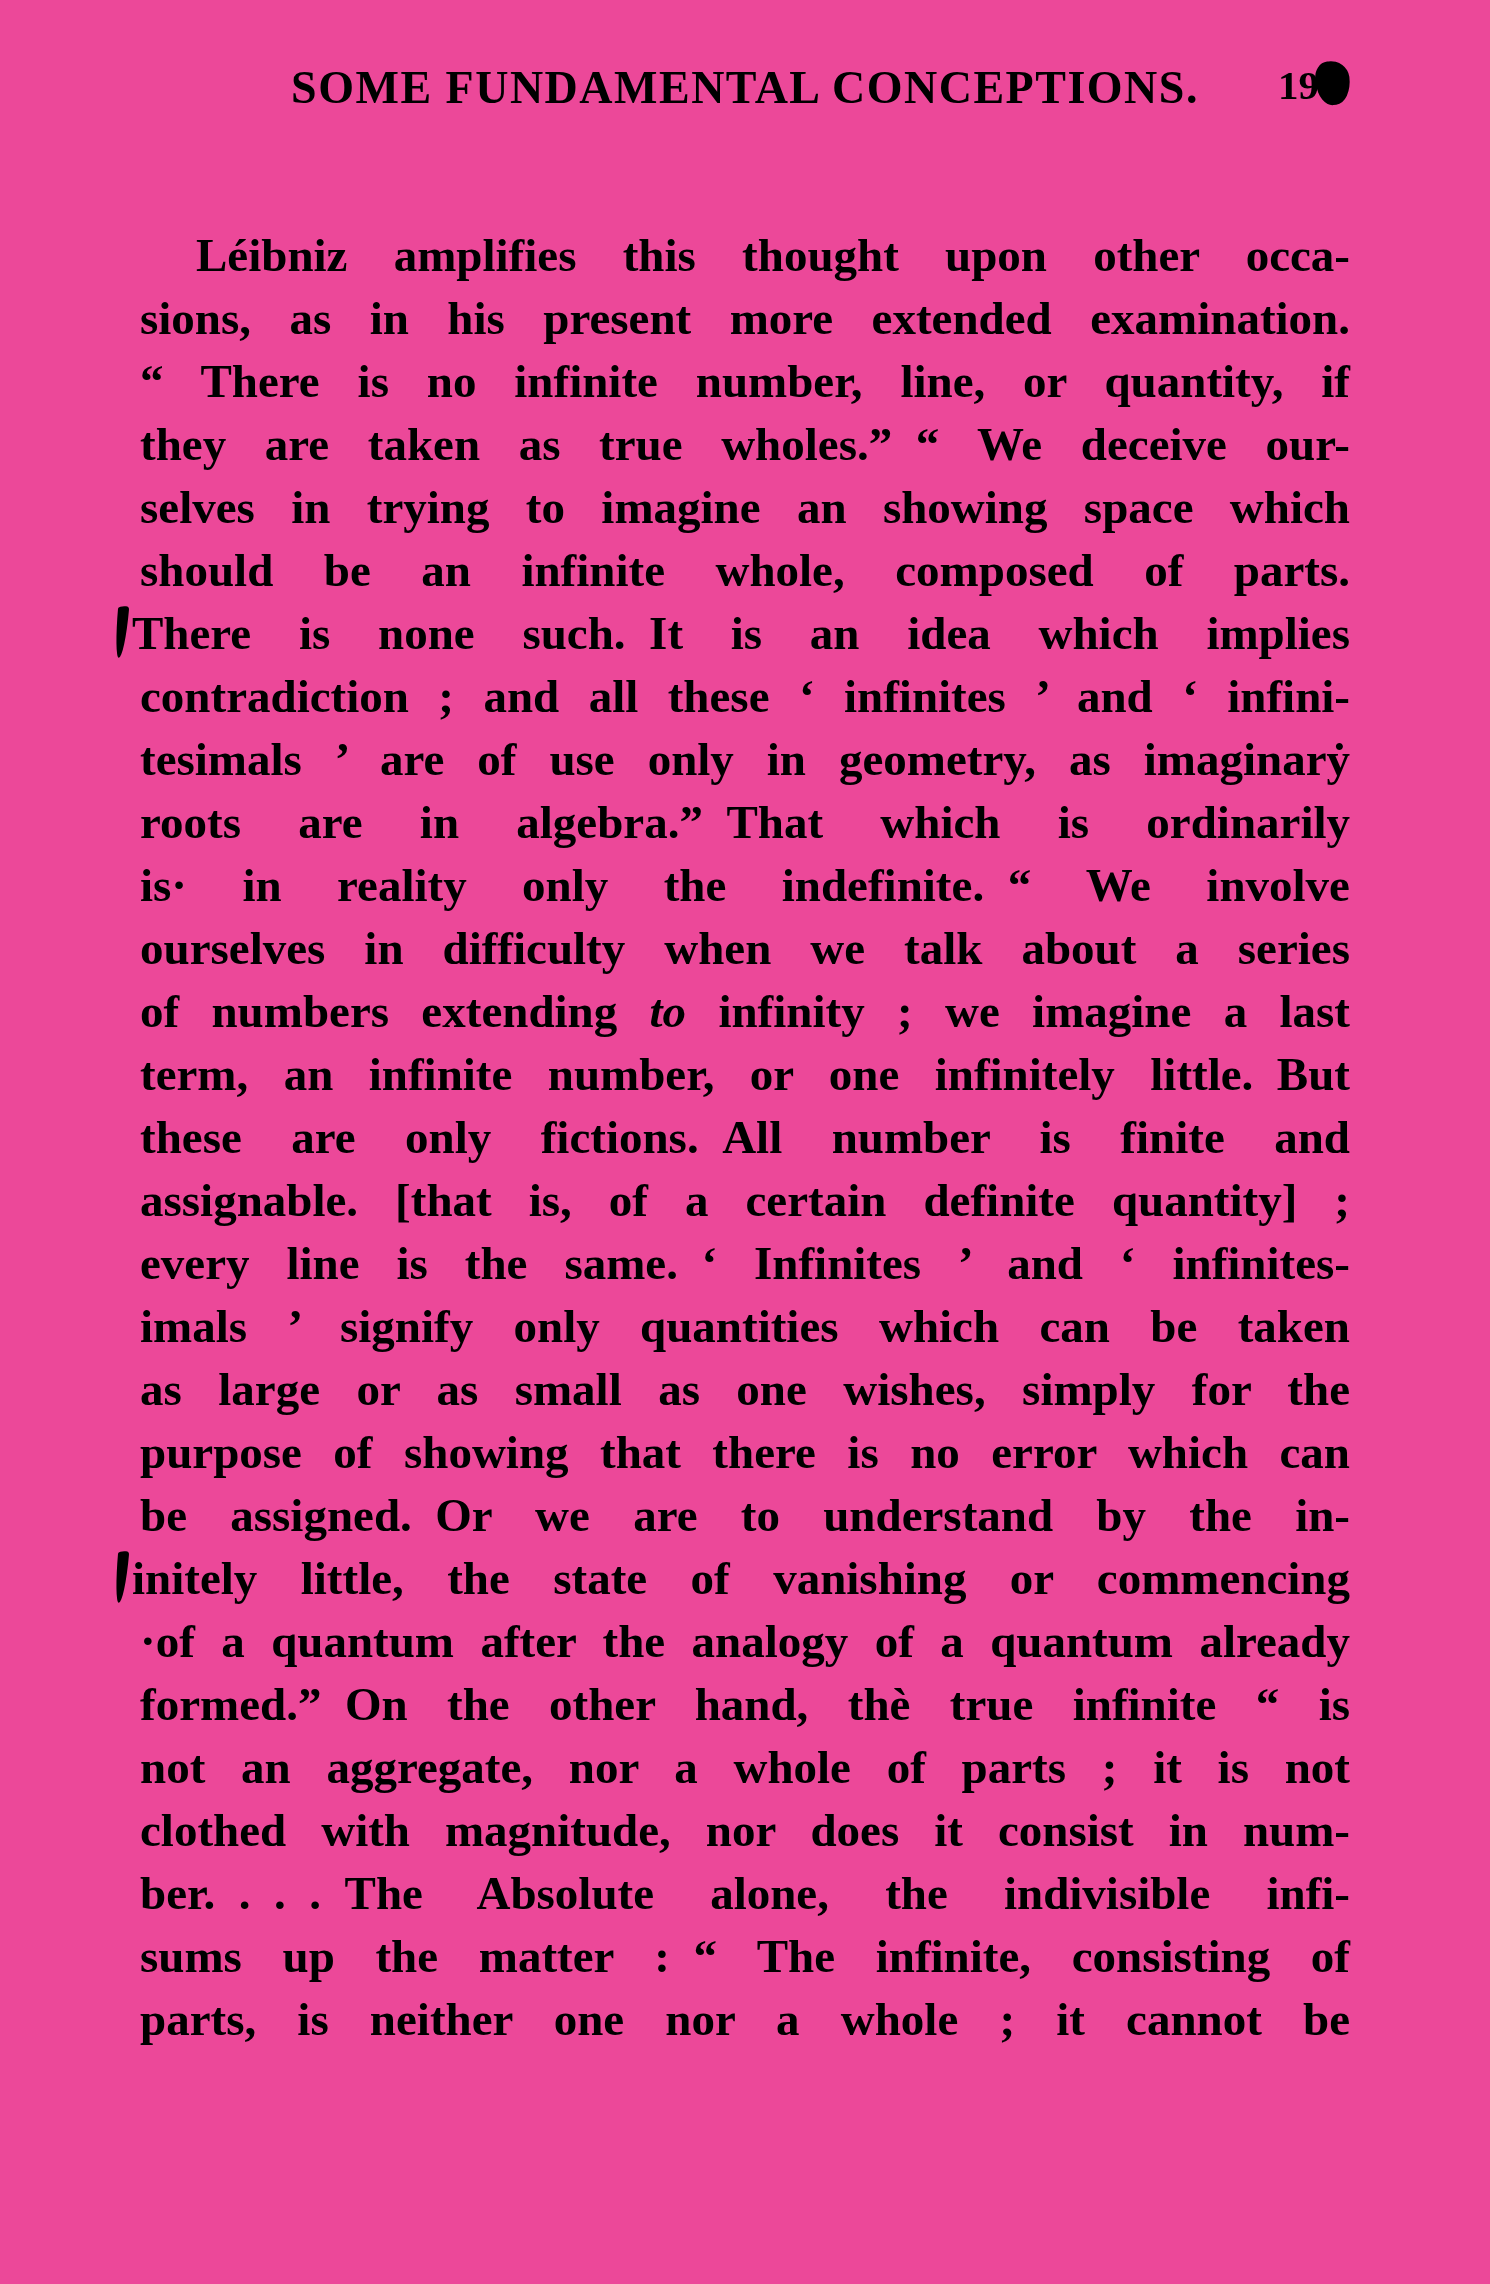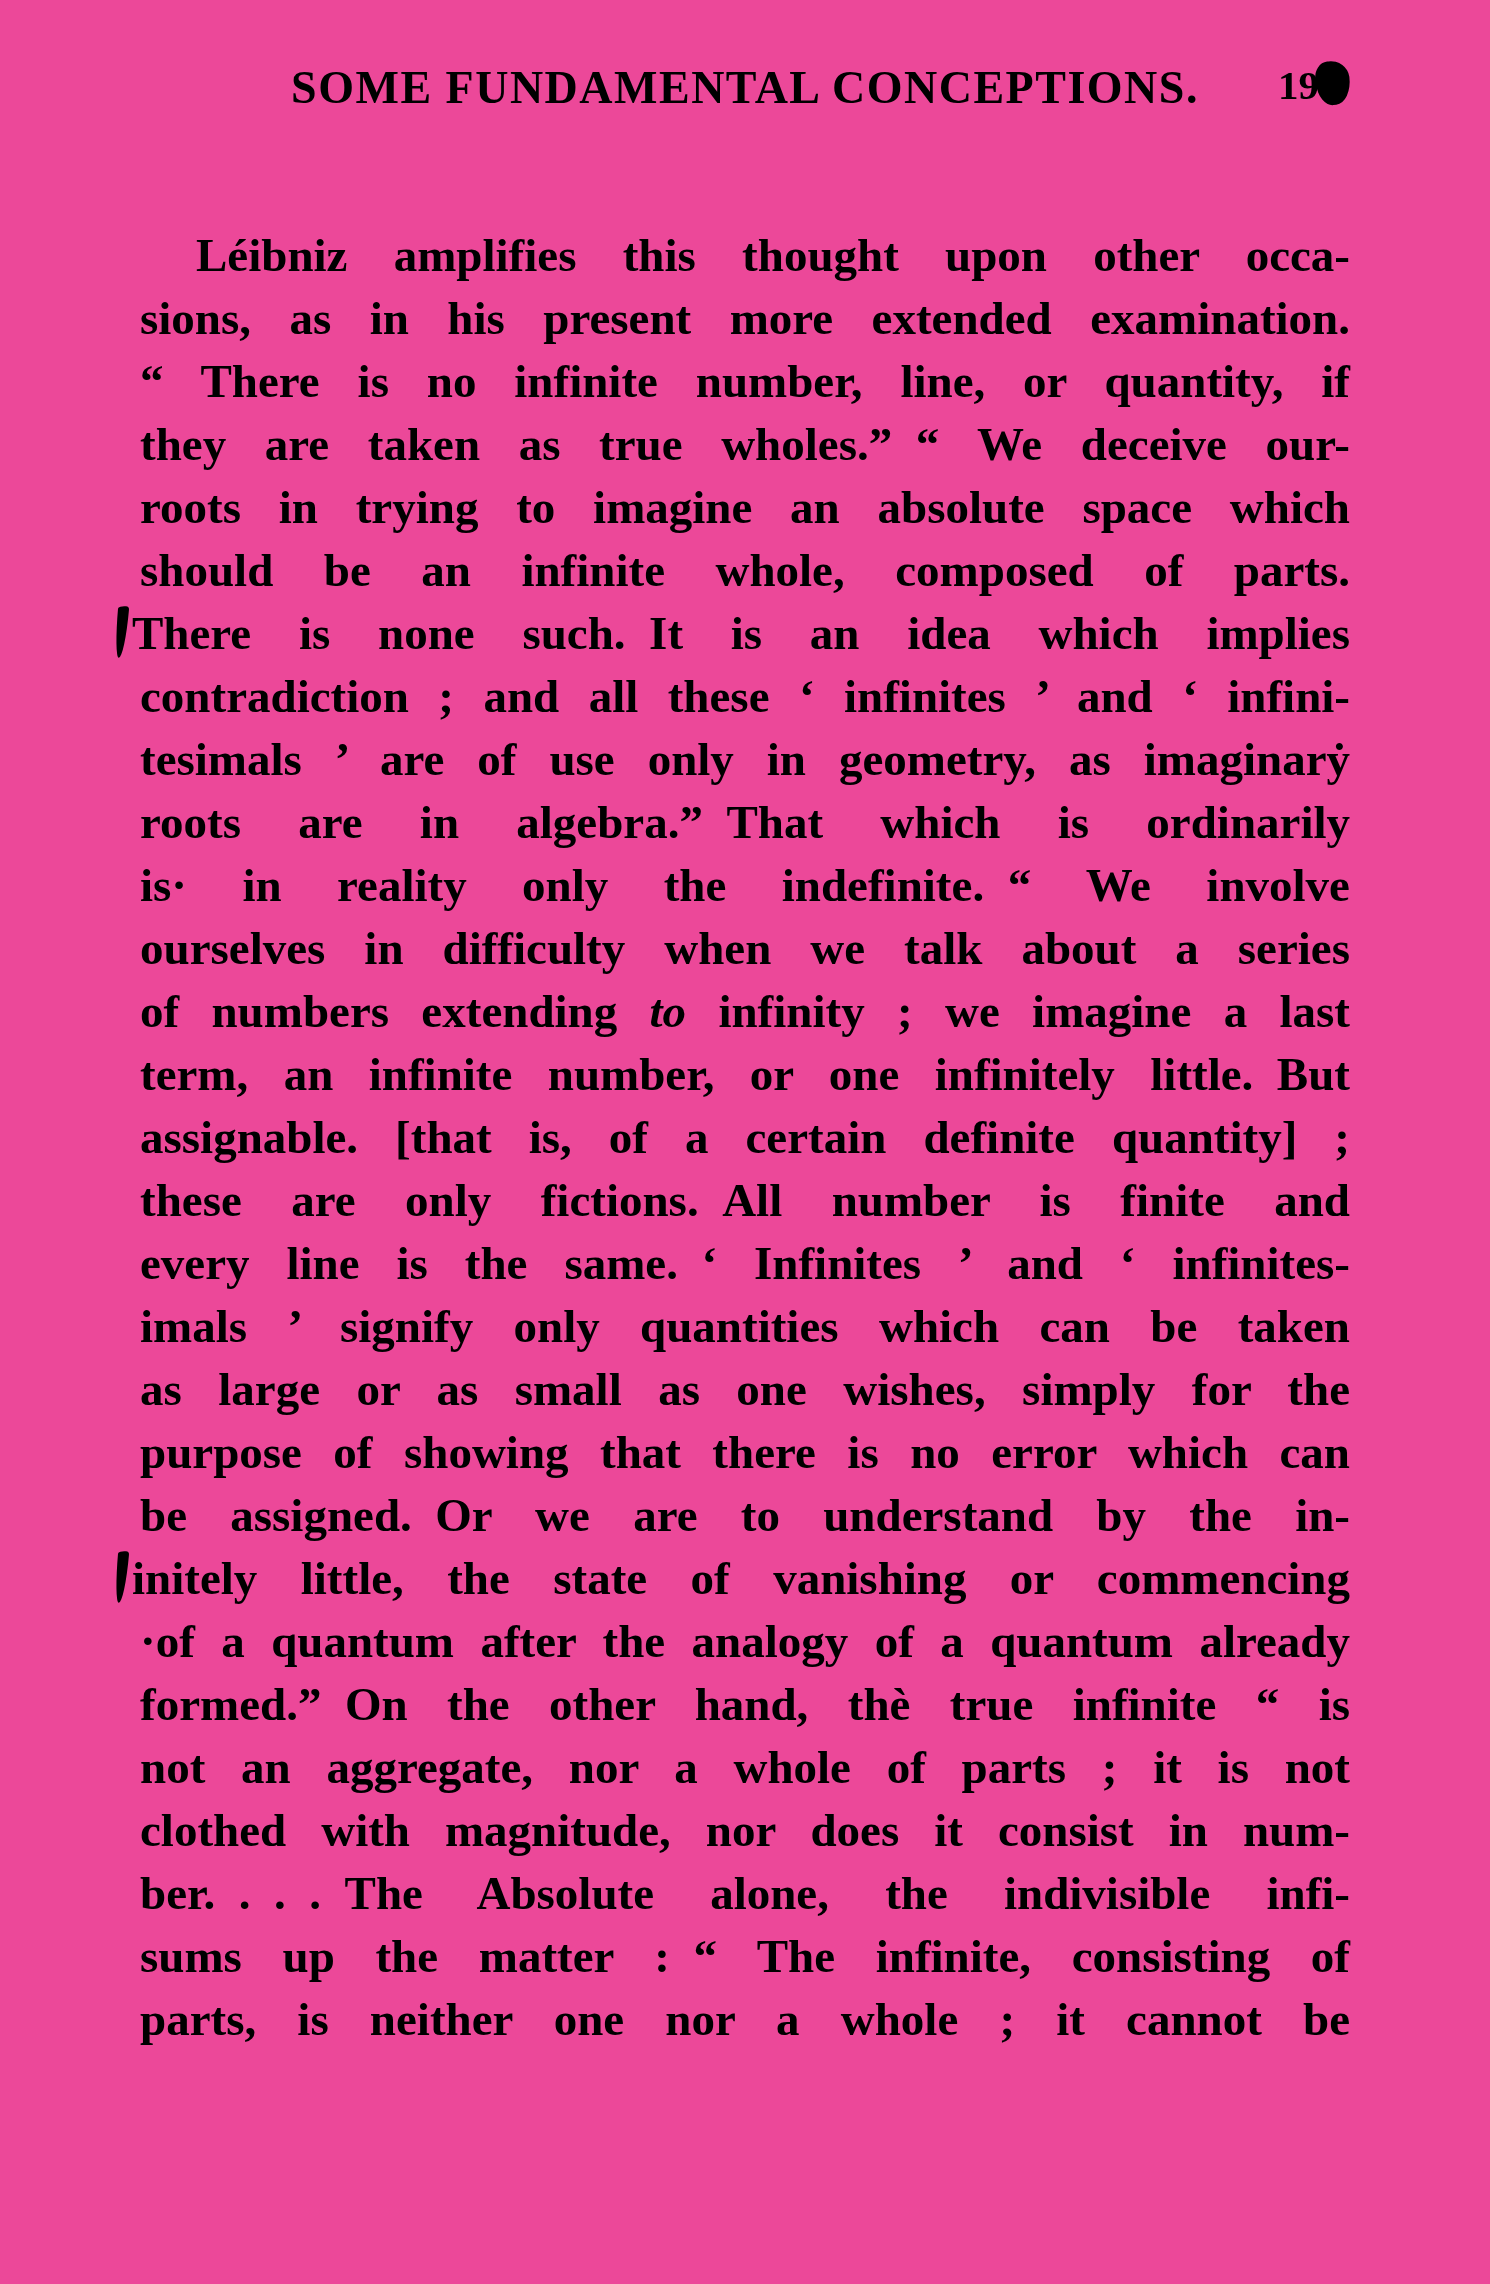--- a/index.html
+++ b/index.html
@@ -77,32 +77,32 @@
 <div class="page">
   <div class="header">
     <span class="running-title">SOME FUNDAMENTAL CONCEPTIONS.</span>
     <span class="page-number"><span>19</span><span class="ink-blot"></span></span>
   </div>
   <div class="body" id="body">
       <div class="line indent"><span>Léibniz amplifies this thought upon other occa-</span></div>
       <div class="line"><span>sions, as in his present more extended examination.</span></div>
       <div class="line"><span>“ There is no infinite number, line, or quantity, if</span></div>
       <div class="line"><span>they are taken as true wholes.” “ We deceive our-</span></div>
-      <div class="line"><span>roots in trying to imagine an absolute space which</span></div>
+      <div class="line"><span>selves in trying to imagine an showing space which</span></div>
       <div class="line"><span>should be an infinite whole, composed of parts.</span></div>
       <div class="line"><span class="ink-mark"></span><span>There is none such. It is an idea which implies</span></div>
       <div class="line"><span>contradiction ; and all these ‘ infinites ’ and ‘ infini-</span></div>
       <div class="line"><span>tesimals ’ are of use only in geometry, as imaginarẏ</span></div>
       <div class="line"><span>roots are in algebra.” That which is ordinarily</span></div>
       <div class="line"><span>is· in reality only the indefinite. “ We involve</span></div>
       <div class="line"><span>ourselves in difficulty when we talk about a series</span></div>
       <div class="line"><span>of numbers extending </span><span class="italic">to</span><span> infinity ; we imagine a last</span></div>
       <div class="line"><span>term, an infinite number, or one infinitely little. But</span></div>
+      <div class="line"><span>these are only fictions. All number is finite and</span></div>
       <div class="line"><span>assignable. [that is, of a certain definite quantity] ;</span></div>
-      <div class="line"><span>these are only fictions. All number is finite and</span></div>
       <div class="line"><span>every line is the same. ‘ Infinites ’ and ‘ infinites-</span></div>
       <div class="line"><span>imals ’ signify only quantities which can be taken</span></div>
       <div class="line"><span>as large or as small as one wishes, simply for the</span></div>
       <div class="line"><span>purpose of showing that there is no error which can</span></div>
       <div class="line"><span>be assigned. Or we are to understand by the in-</span></div>
       <div class="line"><span class="ink-mark"></span><span>initely little, the state of vanishing or commencing</span></div>
       <div class="line"><span>·of a quantum after the analogy of a quantum already</span></div>
       <div class="line"><span>formed.” On the other hand, thè true infinite “ is</span></div>
       <div class="line"><span>not an aggregate, nor a whole of parts ; it is not</span></div>
       <div class="line"><span>clothed with magnitude, nor does it consist in num-</span></div>

